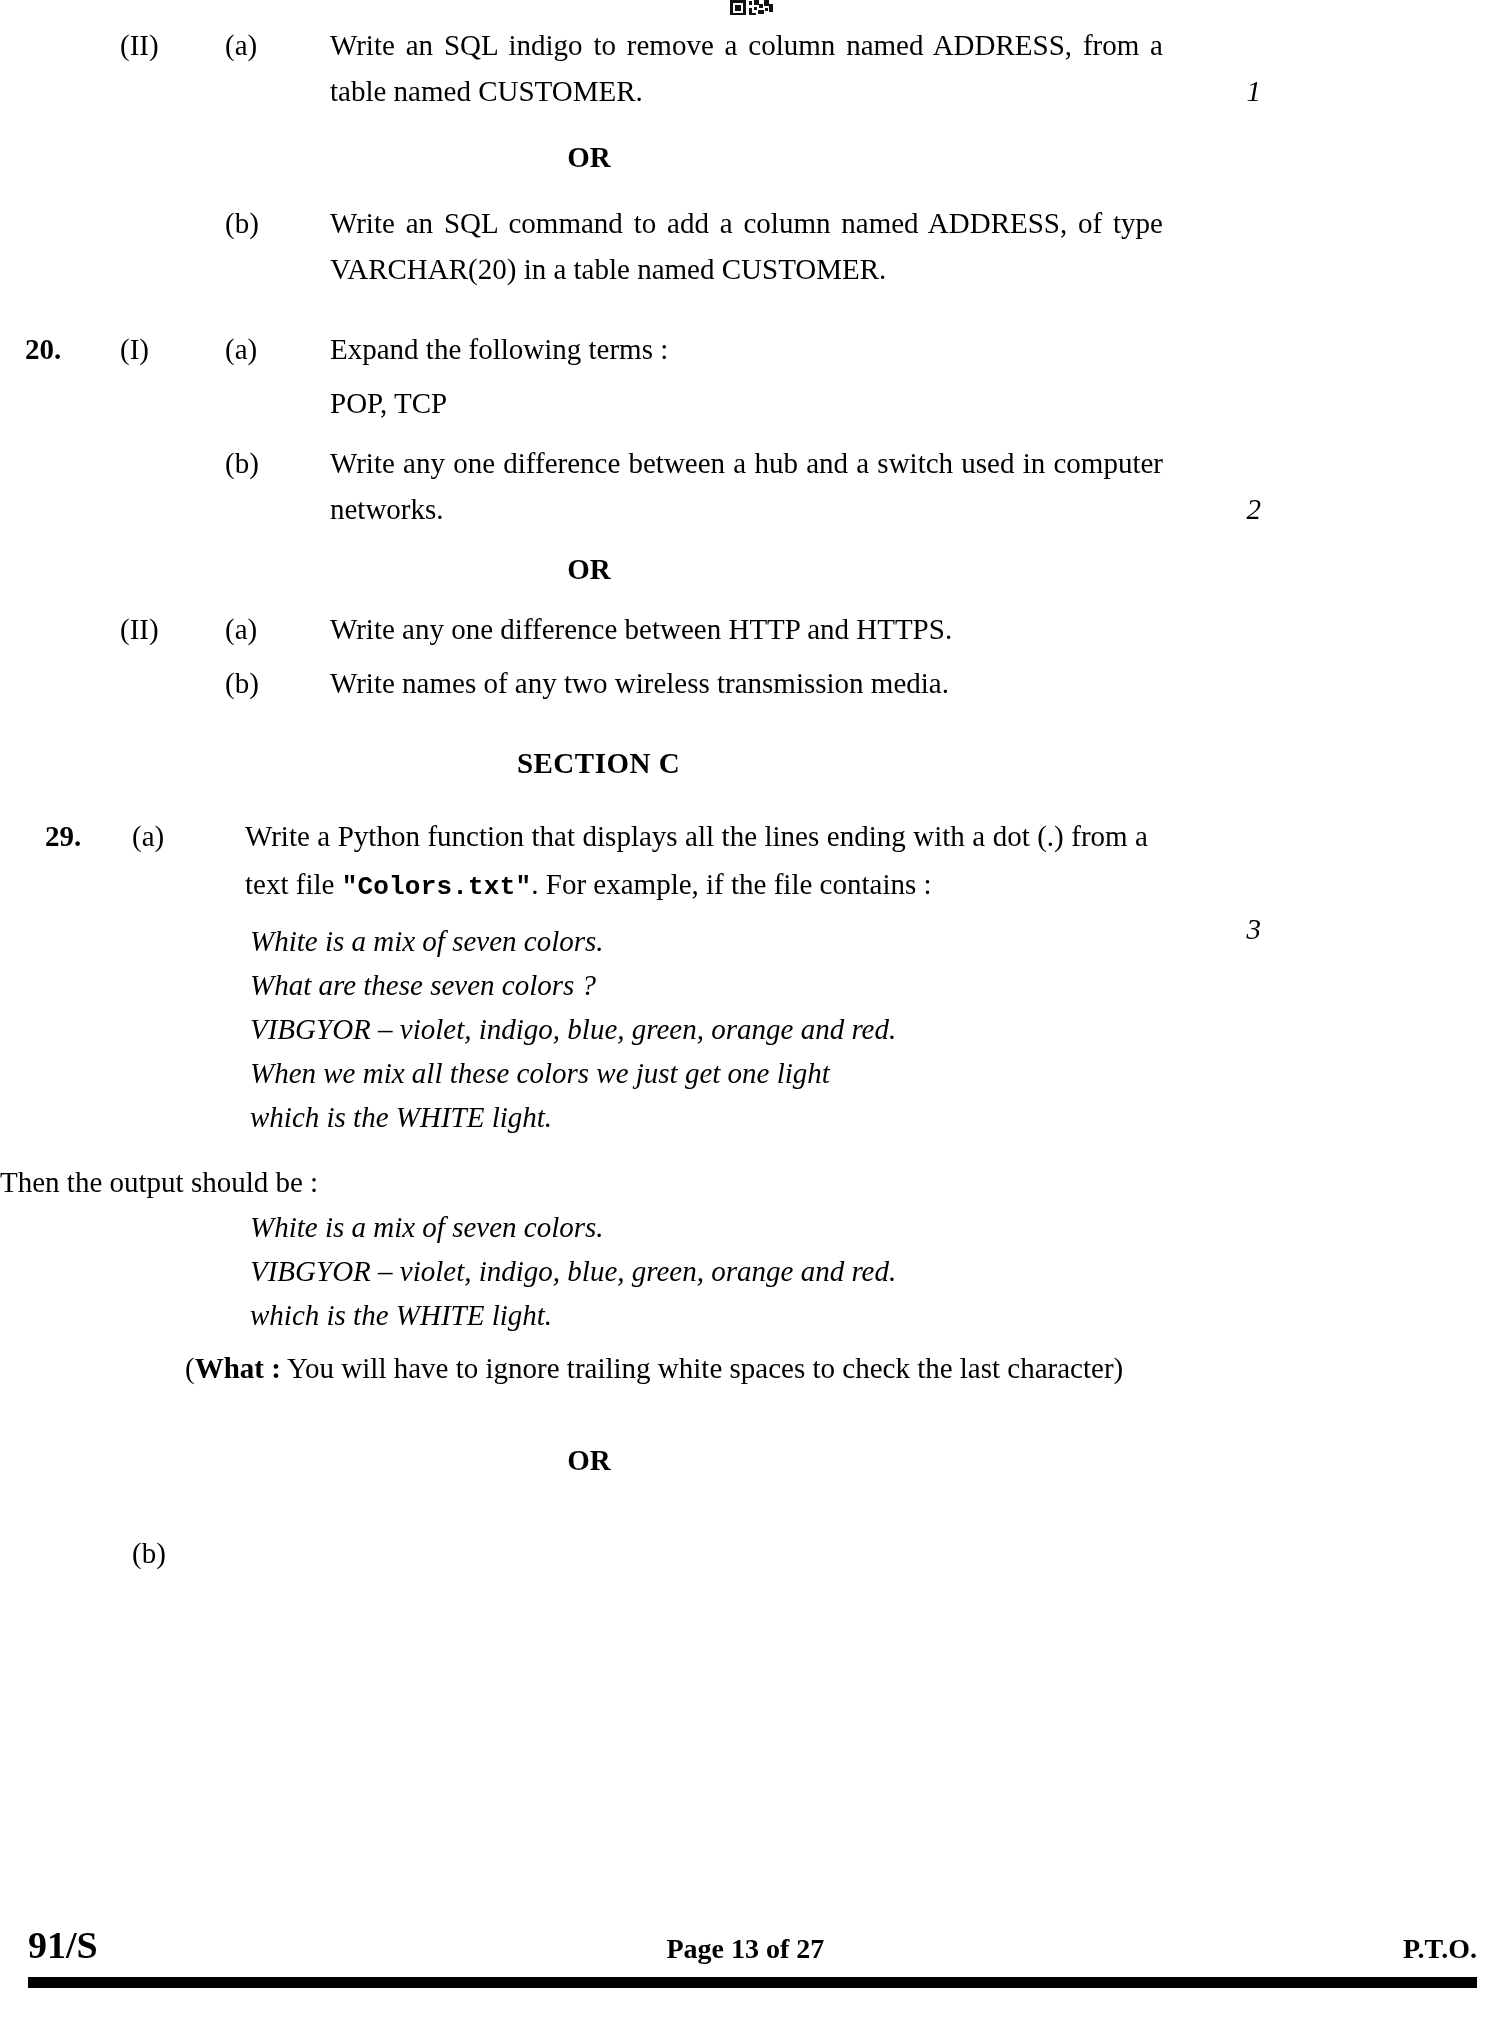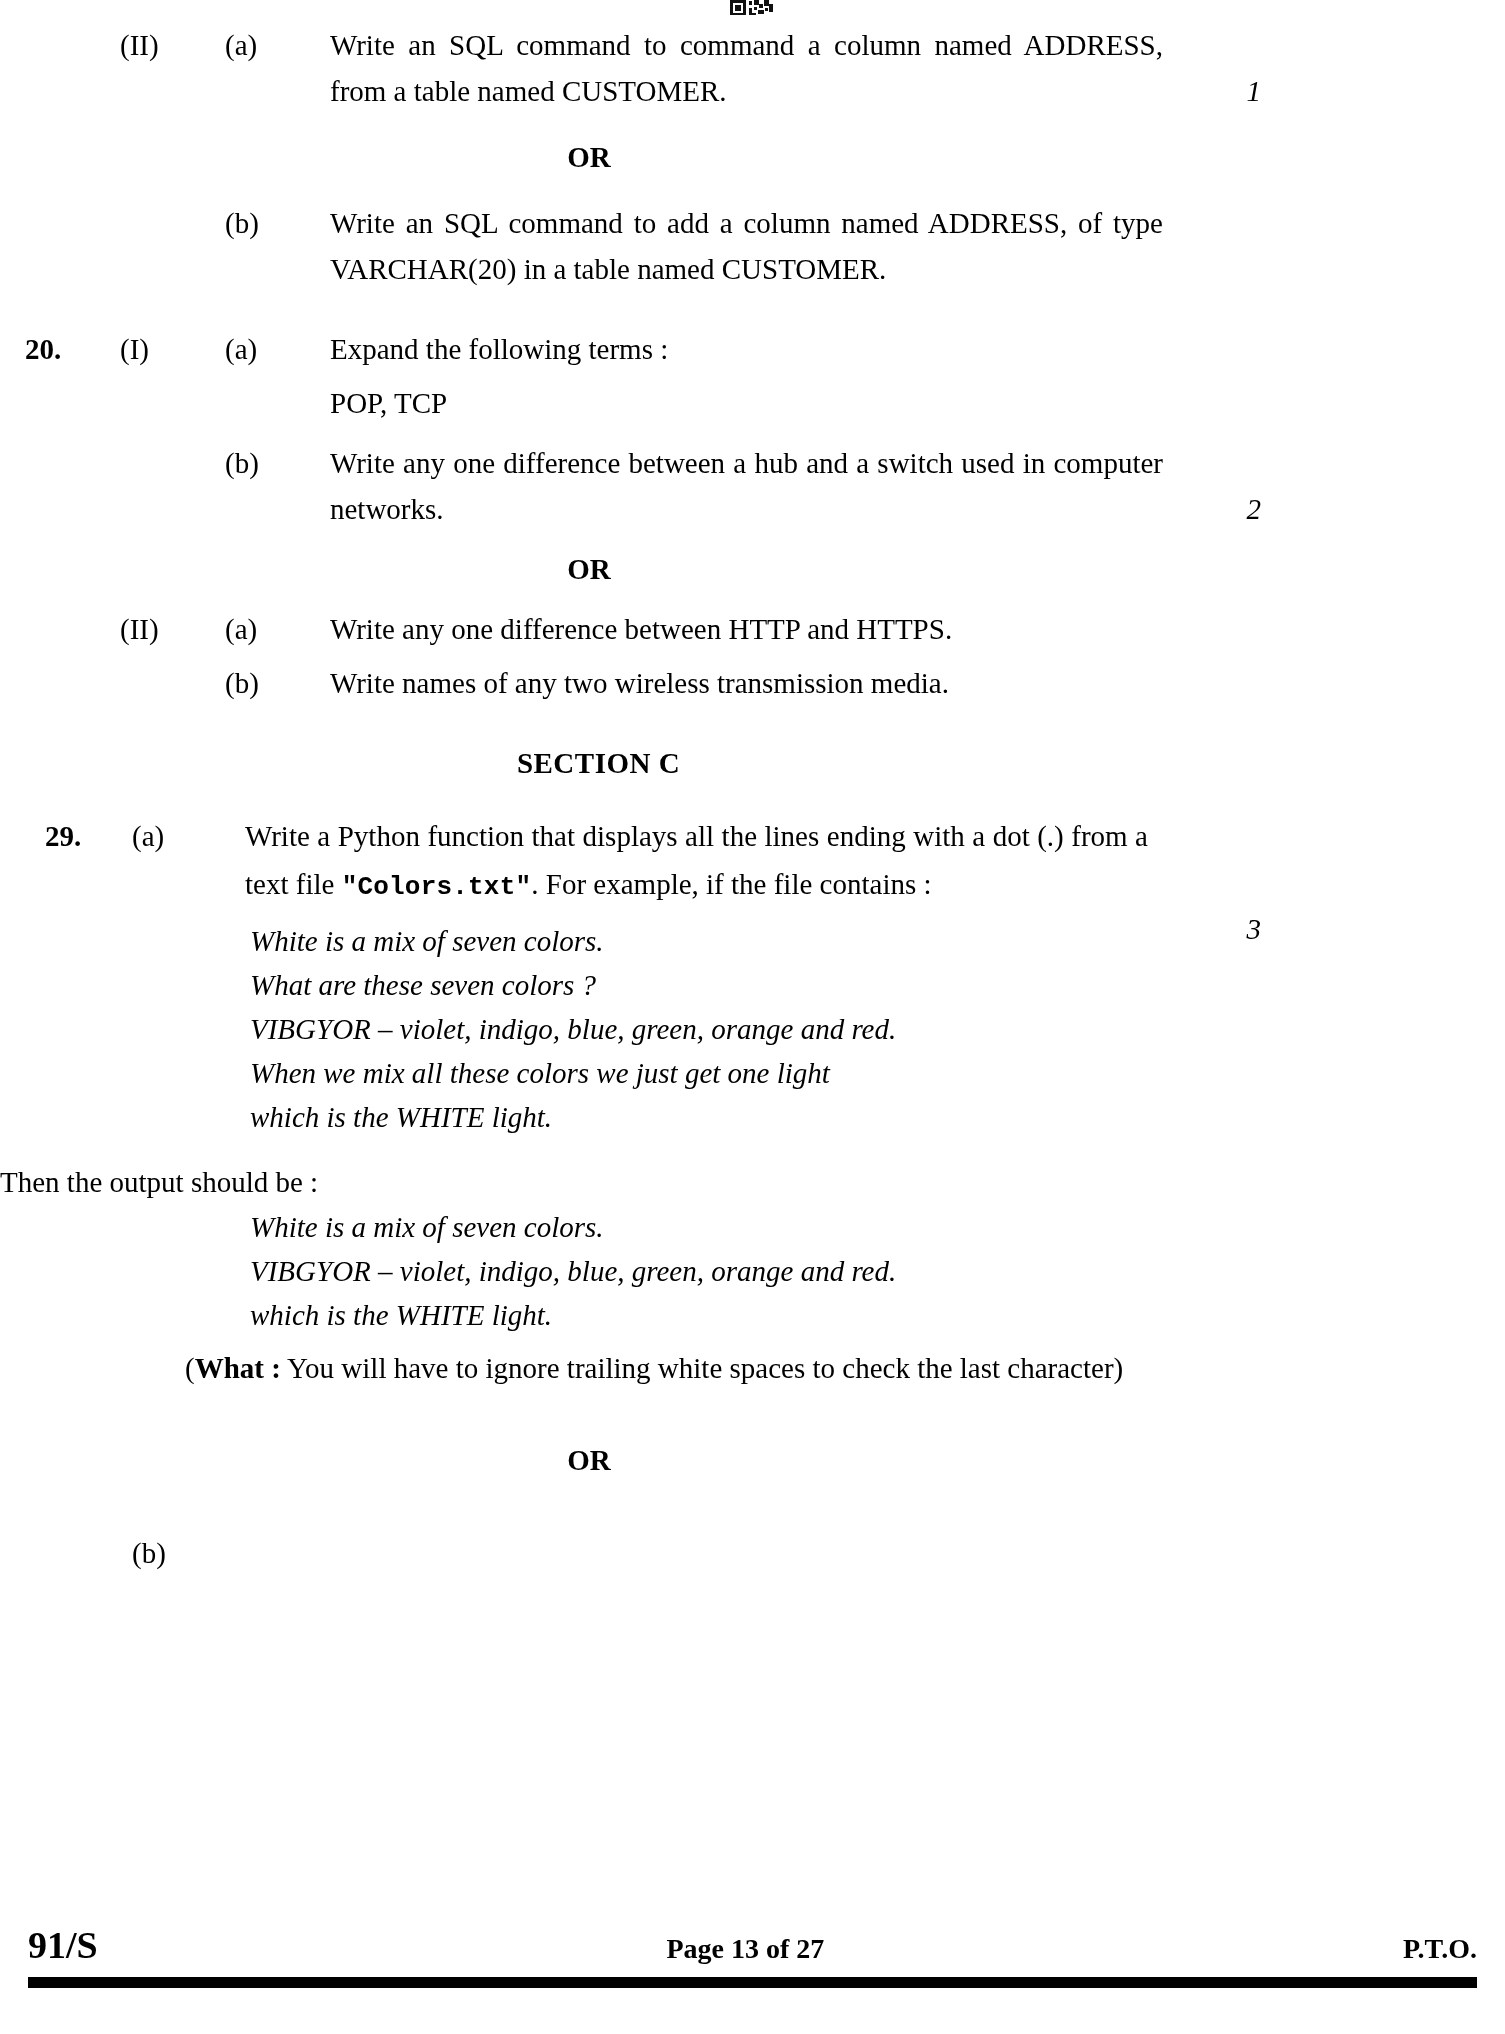--- a/index.html
+++ b/index.html
@@ -254,21 +254,21 @@
       <i style="left:31px; top:2px;  width:2px;  height:2px; background:#fff;"></i>
     </div>
   </div>
 
   <div class="content">
 
     <div class="qrow">
       <div class="col-num"></div>
       <div class="col-rom">(II)</div>
       <div class="col-let">(a)</div>
-      <div class="col-text justify">Write an SQL command to command a column named ADDRESS, from a table named CUSTOMER.</div>
+      <div class="col-text justify">Write an SQL indigo to remove a column named ADDRESS, from a table named CUSTOMER.</div>
       <div class="mark" style="top:46px;">1</div>
     </div>
 
     <div class="spacer-20"></div>
 
     <div class="or">OR</div>
 
     <div class="spacer-20"></div>
 
     <div class="qrow">

